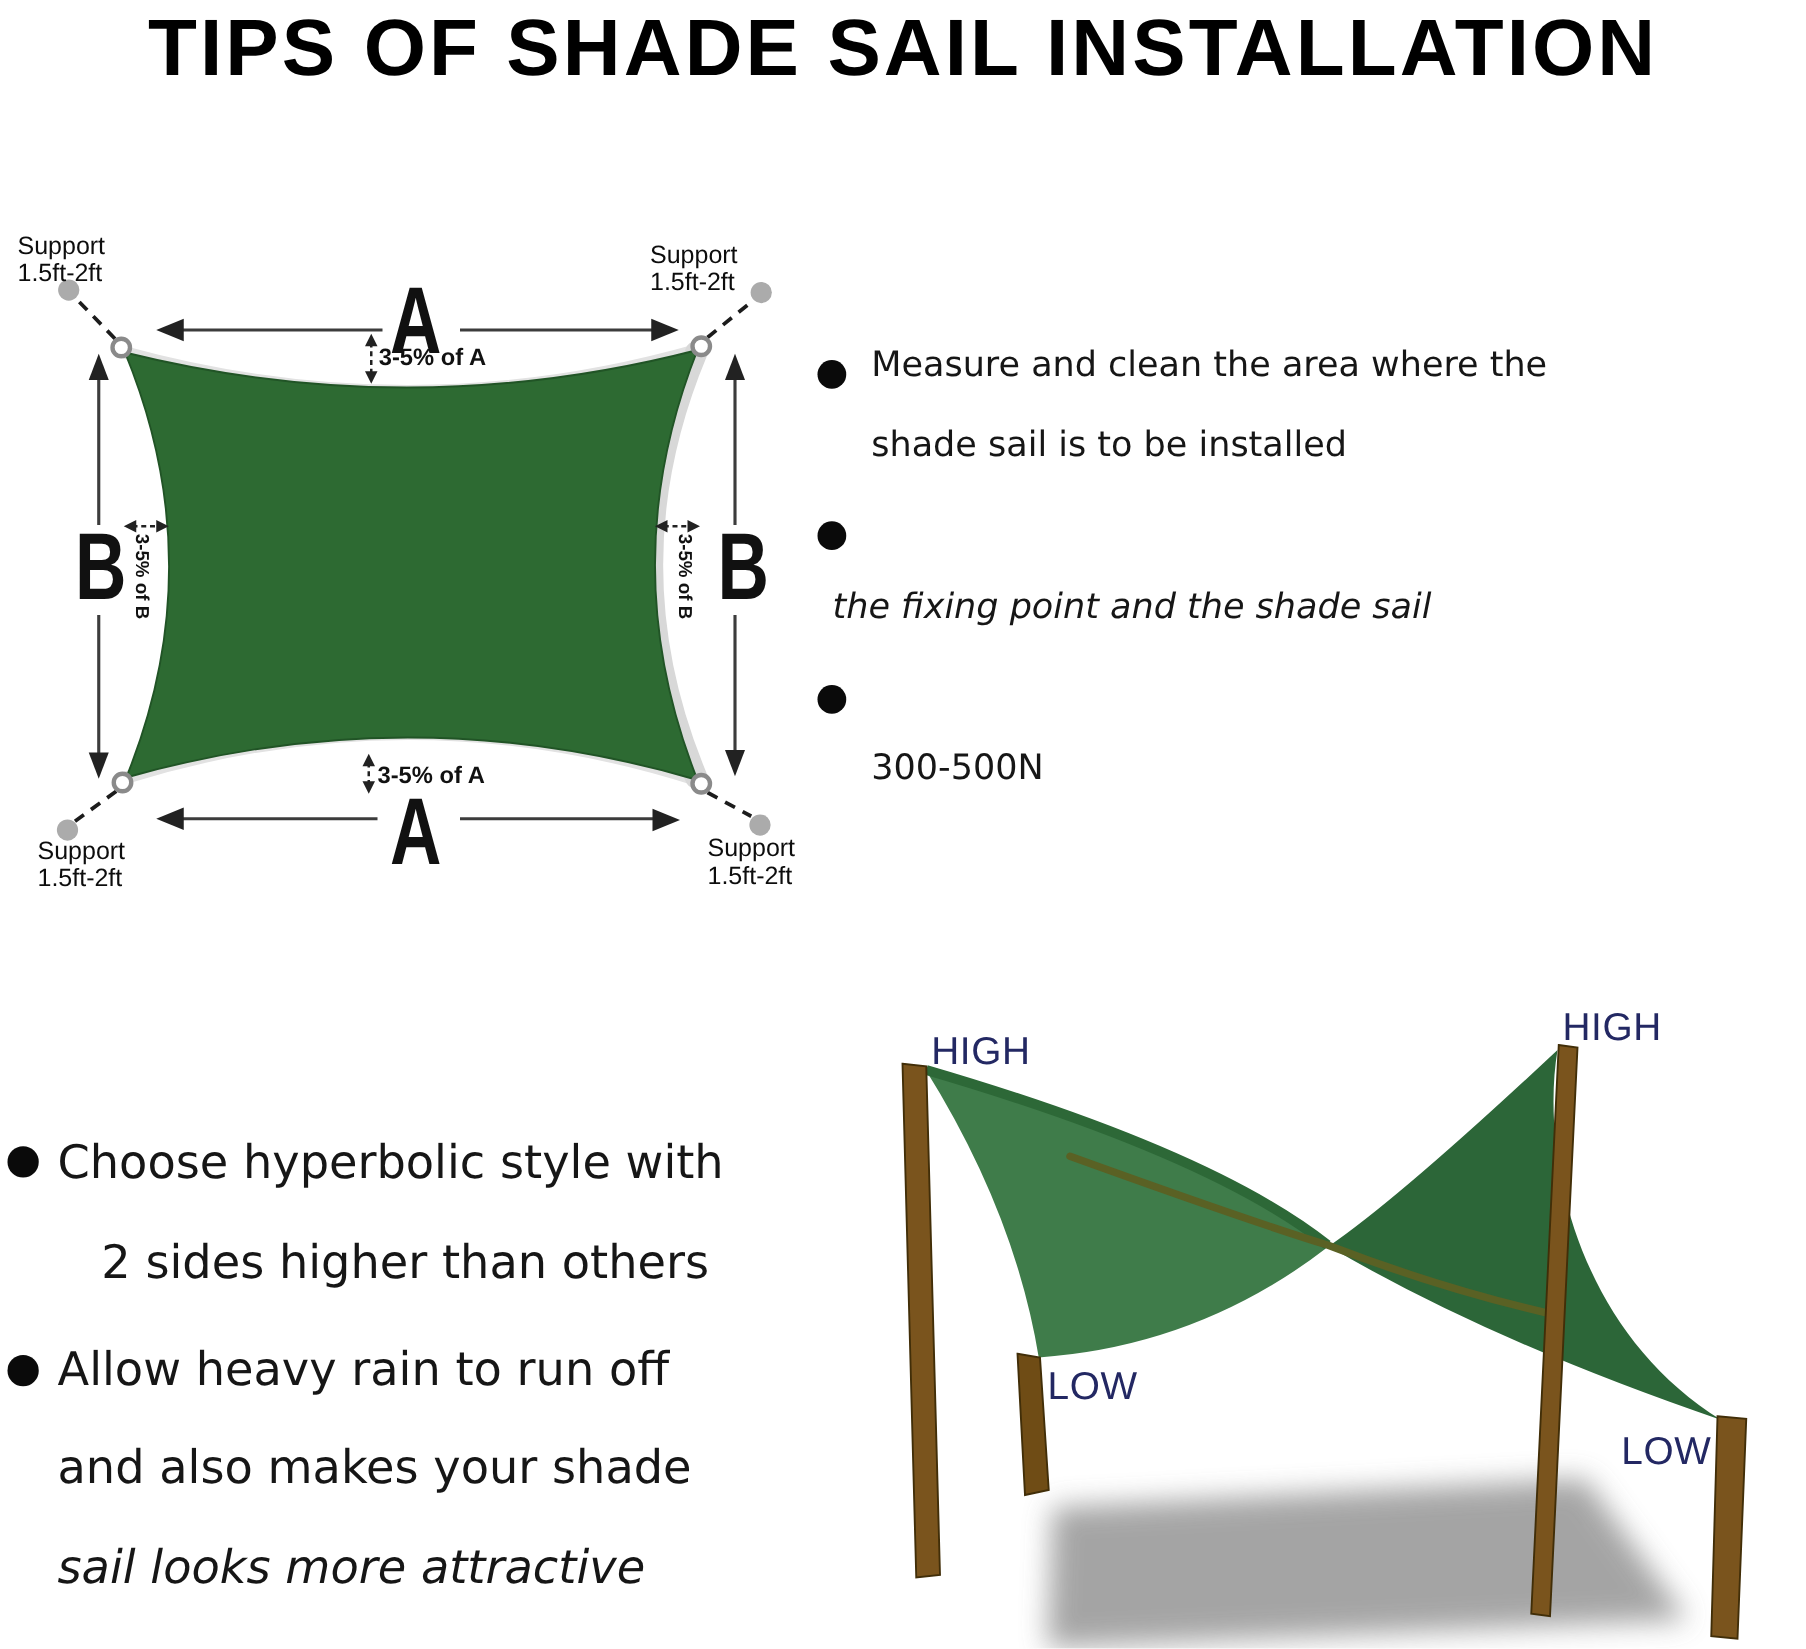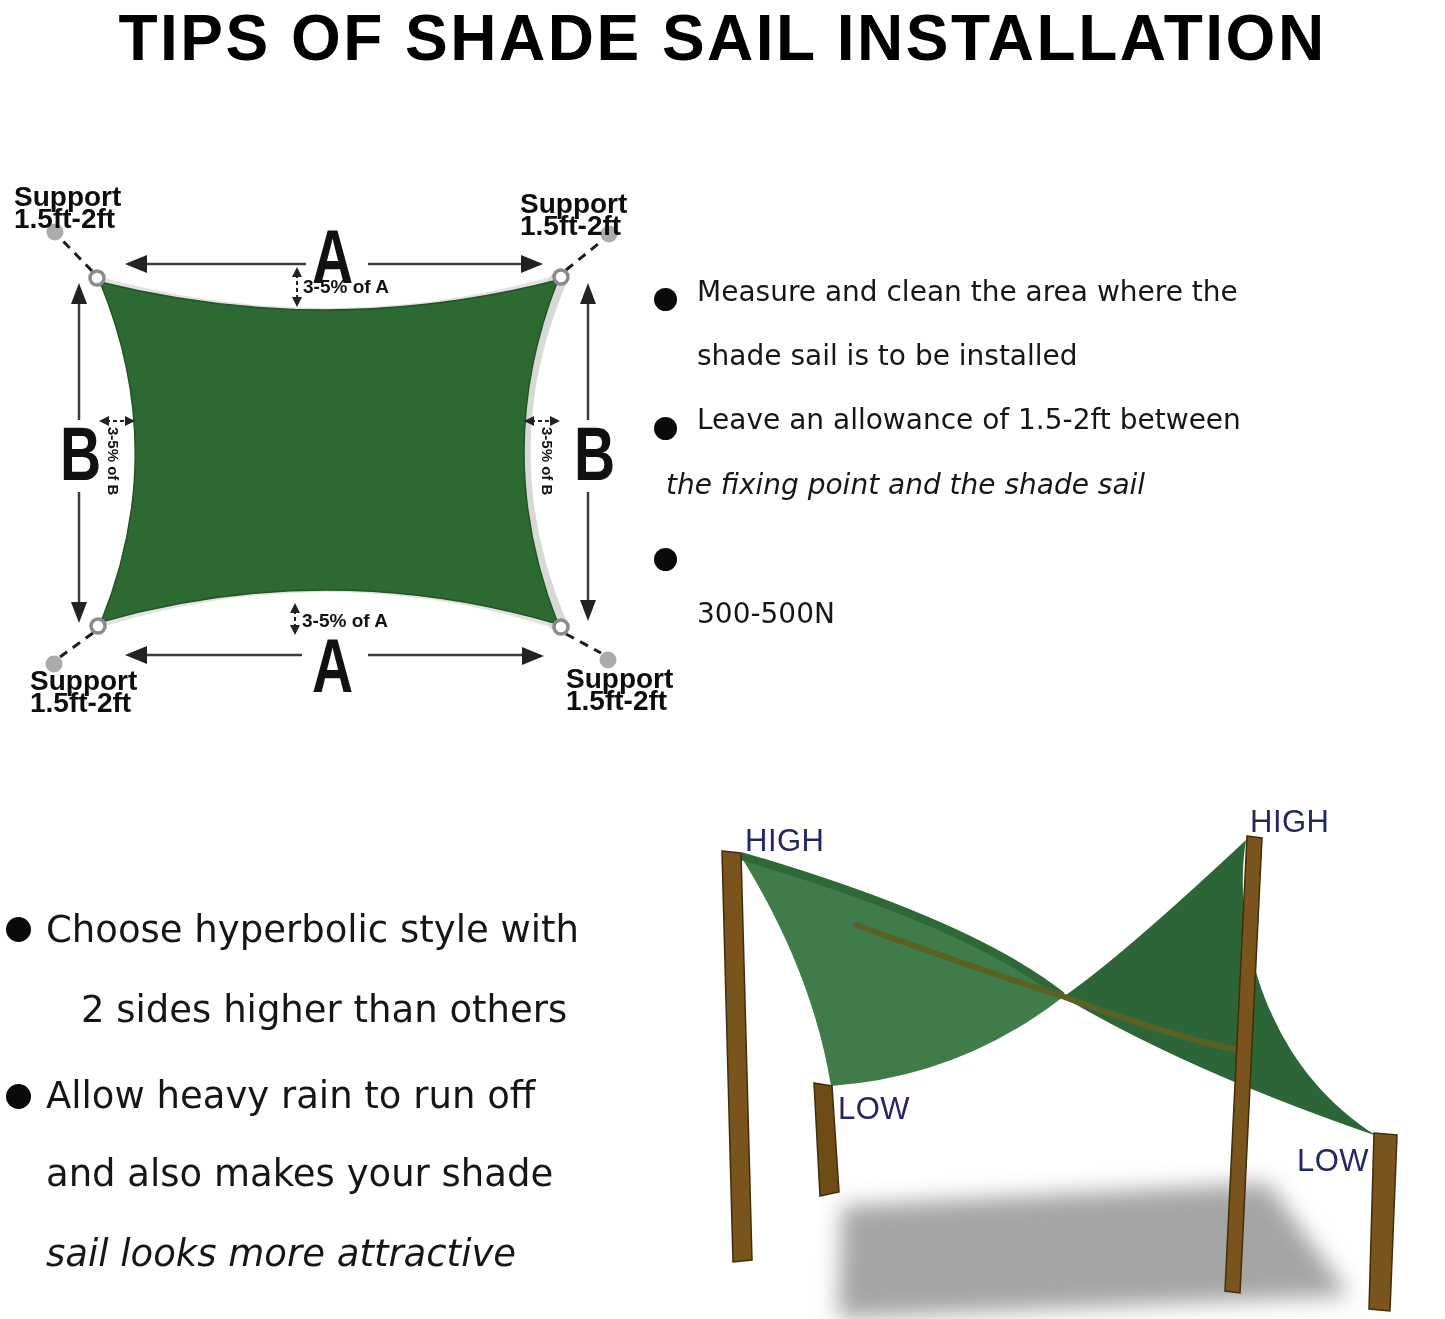--- a/index.html
+++ b/index.html
@@ -2,21 +2,21 @@
 <html><head>
 <meta charset="utf-8">
 <style>
   html,body{margin:0;padding:0;background:#ffffff;}
   #page{position:relative;width:1445px;height:1319px;background:#ffffff;overflow:hidden;
         font-family:"Liberation Sans",sans-serif;color:#111;}
   .abs{position:absolute;}
   #title{top:1px;left:0;width:1445px;text-align:center;
          font-family:"Liberation Sans",sans-serif;font-weight:900;font-size:64px;
          letter-spacing:2.5px;color:#000;white-space:nowrap;}
-  .support-label{font-family:"Liberation Sans",sans-serif;font-weight:bold;font-size:28px;
+  .support-label{font-family:"Liberation Sans",sans-serif;font-weight:normal;font-size:20px;
                  line-height:22px;color:#0d0d0d;white-space:nowrap;}
   .dim-letter{font-family:"Liberation Sans",sans-serif;font-weight:bold;font-size:76px;
               line-height:1;color:#111;transform:scaleX(0.75);transform-origin:0 0;white-space:nowrap;}
   .pct-label{font-family:"Liberation Sans",sans-serif;font-weight:bold;font-size:19px;
              color:#111;white-space:nowrap;}
   .pct-label-rot{font-family:"Liberation Sans",sans-serif;font-weight:bold;font-size:15px;
                  color:#111;white-space:nowrap;transform:rotate(90deg);transform-origin:0 0;}
   .tip-line-r{font-family:"DejaVu Sans",sans-serif;font-size:28px;color:#161616;
               white-space:nowrap;line-height:1.15;}
   .tip-line-l{font-family:"DejaVu Sans",sans-serif;font-size:37px;color:#161616;
@@ -133,21 +133,20 @@
   <div class="abs pct-label" style="left:302px;top:610px;">3-5% of A</div>
   <div class="abs pct-label-rot" style="left:122px;top:427px;">3-5% of B</div>
   <div class="abs pct-label-rot" style="left:556px;top:427px;">3-5% of B</div>
 
   <div class="abs bullet-dot" style="left:654px;top:288px;width:23px;height:23px;"></div>
   <div class="abs bullet-dot" style="left:654px;top:417px;width:23px;height:23px;"></div>
   <div class="abs bullet-dot" style="left:654px;top:548px;width:23px;height:23px;"></div>
 
   <div class="abs tip-line-r" style="left:697px;top:276px;">Measure and clean the area where the</div>
   <div class="abs tip-line-r" style="left:697px;top:340px;">shade sail is to be installed</div>
-  <div class="abs tip-line-r" style="left:697px;top:404px;">Leave an allowance of 1.5-2ft between</div>
   <div class="abs tip-line-r" style="left:666px;top:469px;font-style:italic;">the fixing point and the shade sail</div>
   <div class="abs tip-line-r" style="left:697px;top:598px;">300-500N</div>
 
   <div class="abs bullet-dot" style="left:6px;top:917px;width:25px;height:25px;"></div>
   <div class="abs bullet-dot" style="left:6px;top:1084px;width:25px;height:25px;"></div>
 
   <div class="abs tip-line-l" style="left:46px;top:909px;text-align:center;">Choose hyperbolic style with</div>
   <div class="abs tip-line-l" style="left:46px;top:989px;margin-left:35px;">2 sides higher than others</div>
   <div class="abs tip-line-l" style="left:46px;top:1075px;">Allow heavy rain to run off</div>
   <div class="abs tip-line-l" style="left:46px;top:1153px;">and also makes your shade</div>

